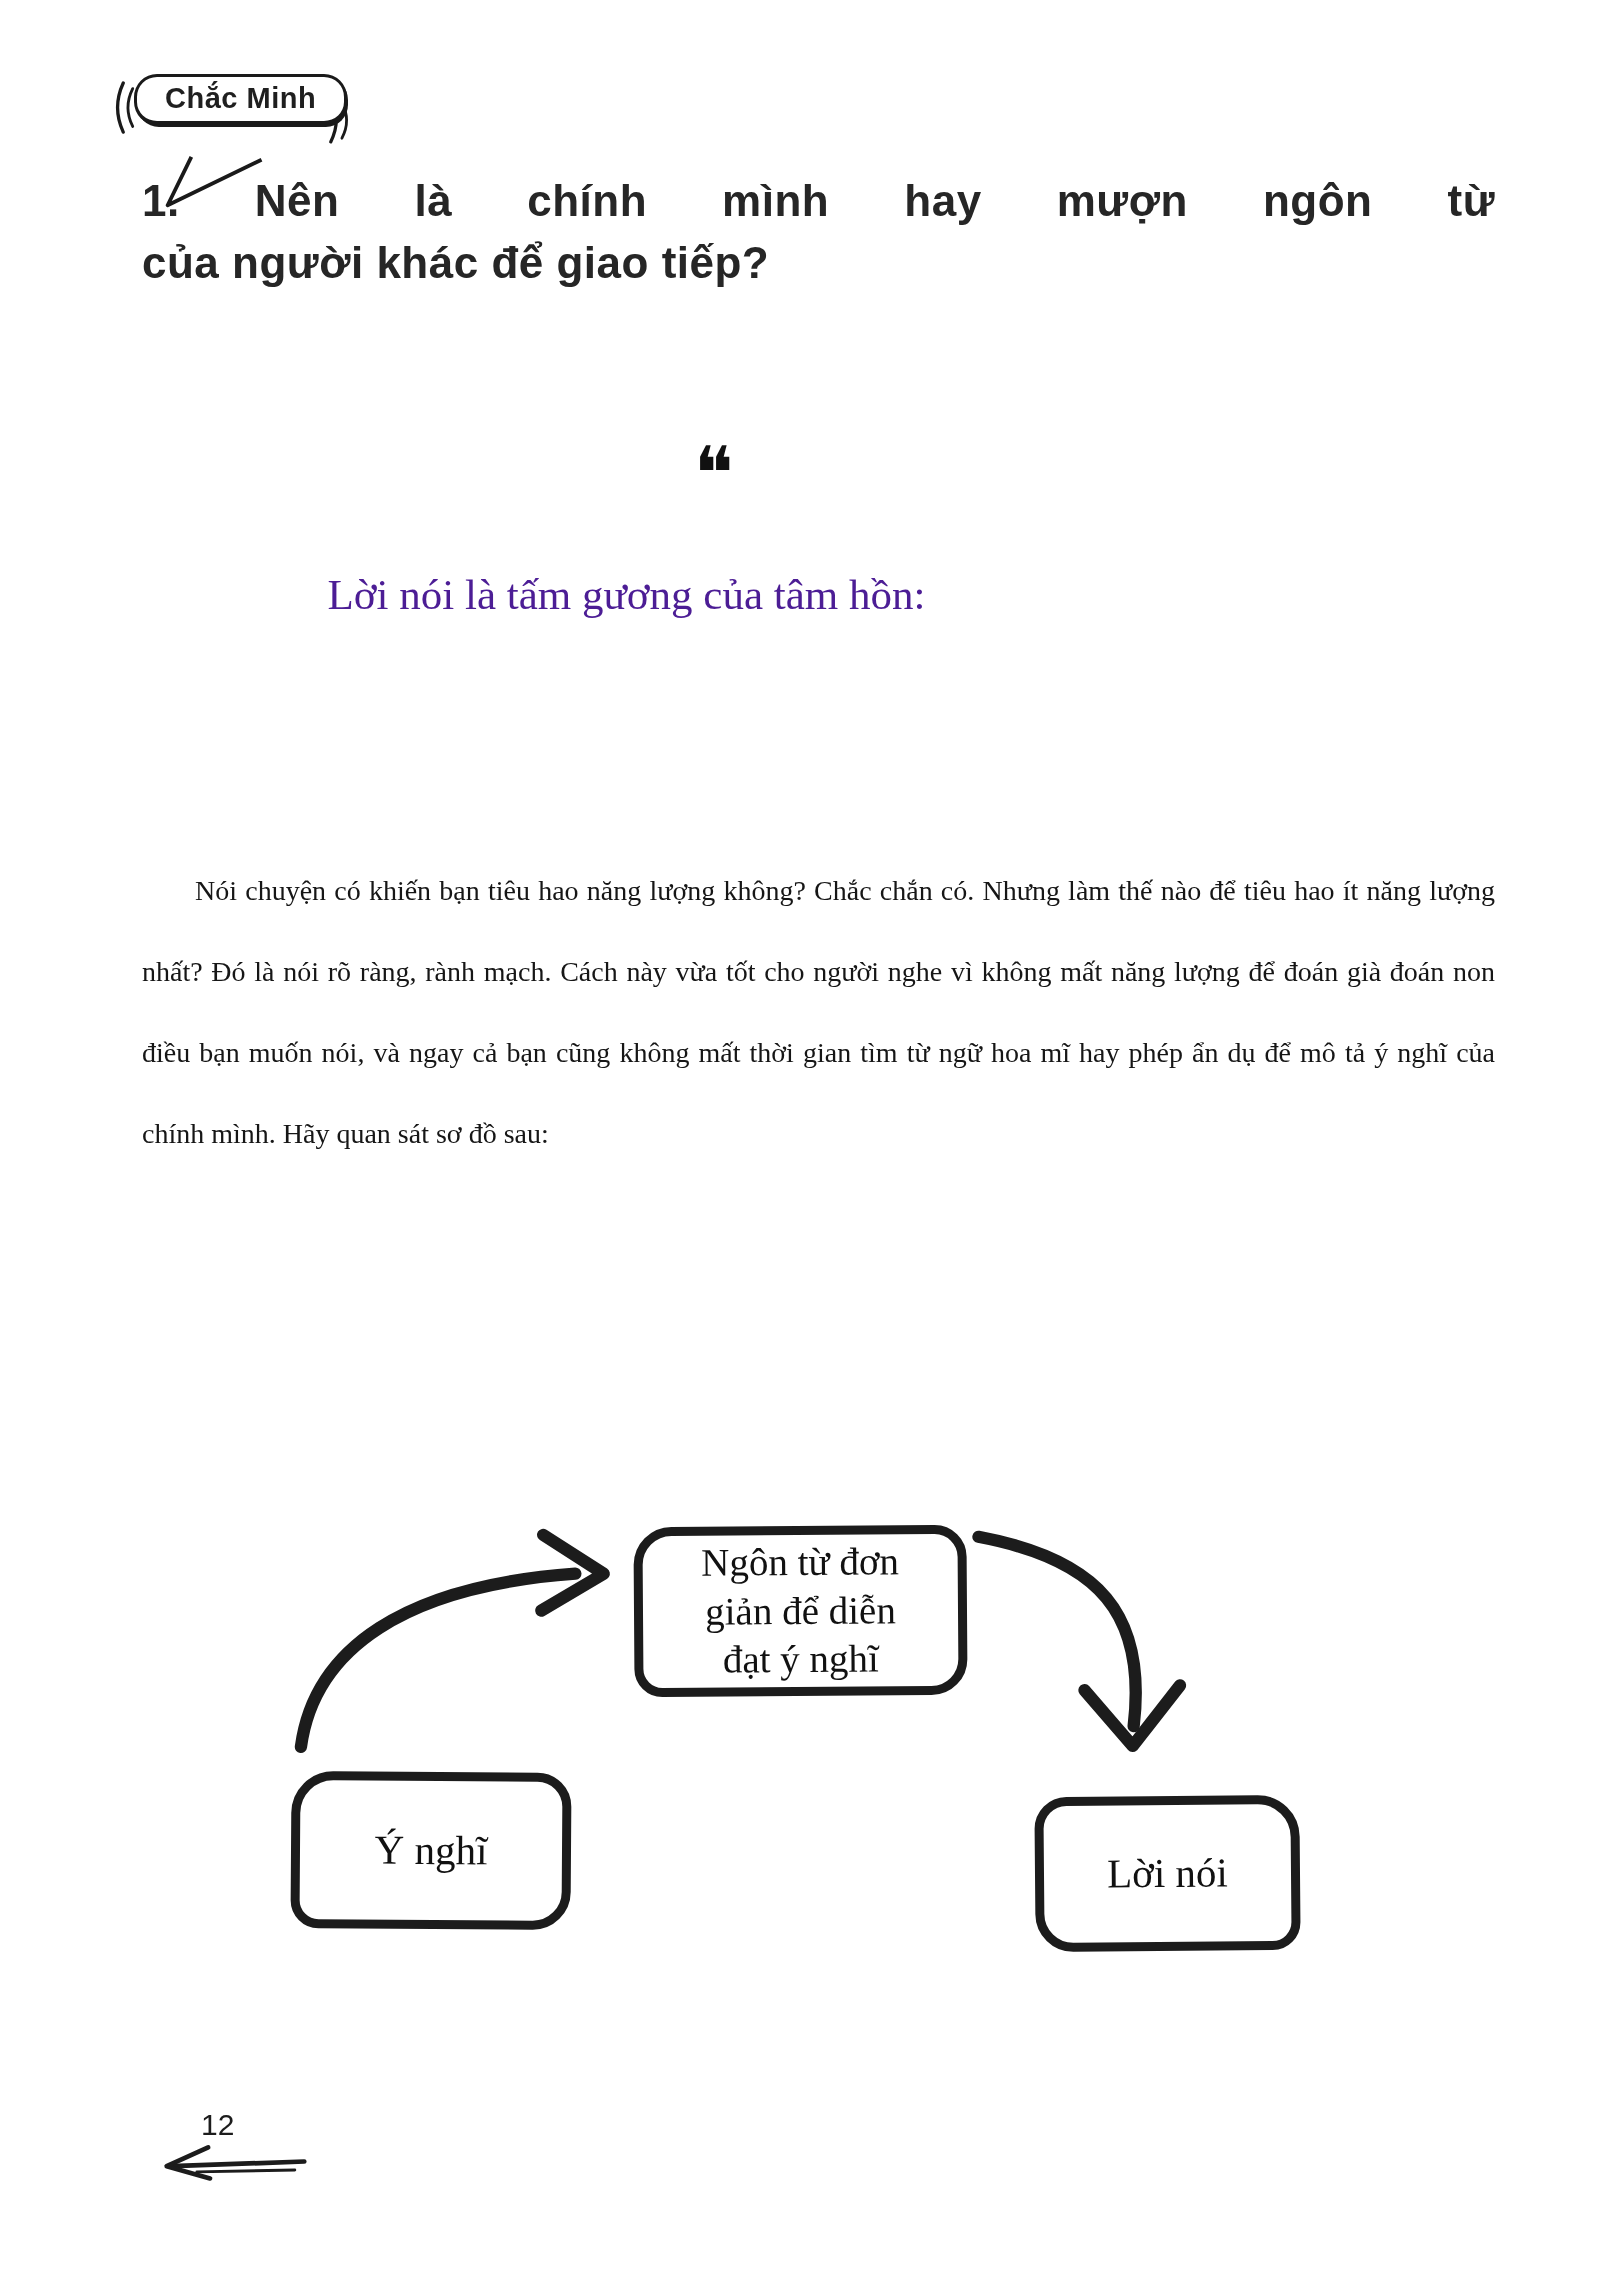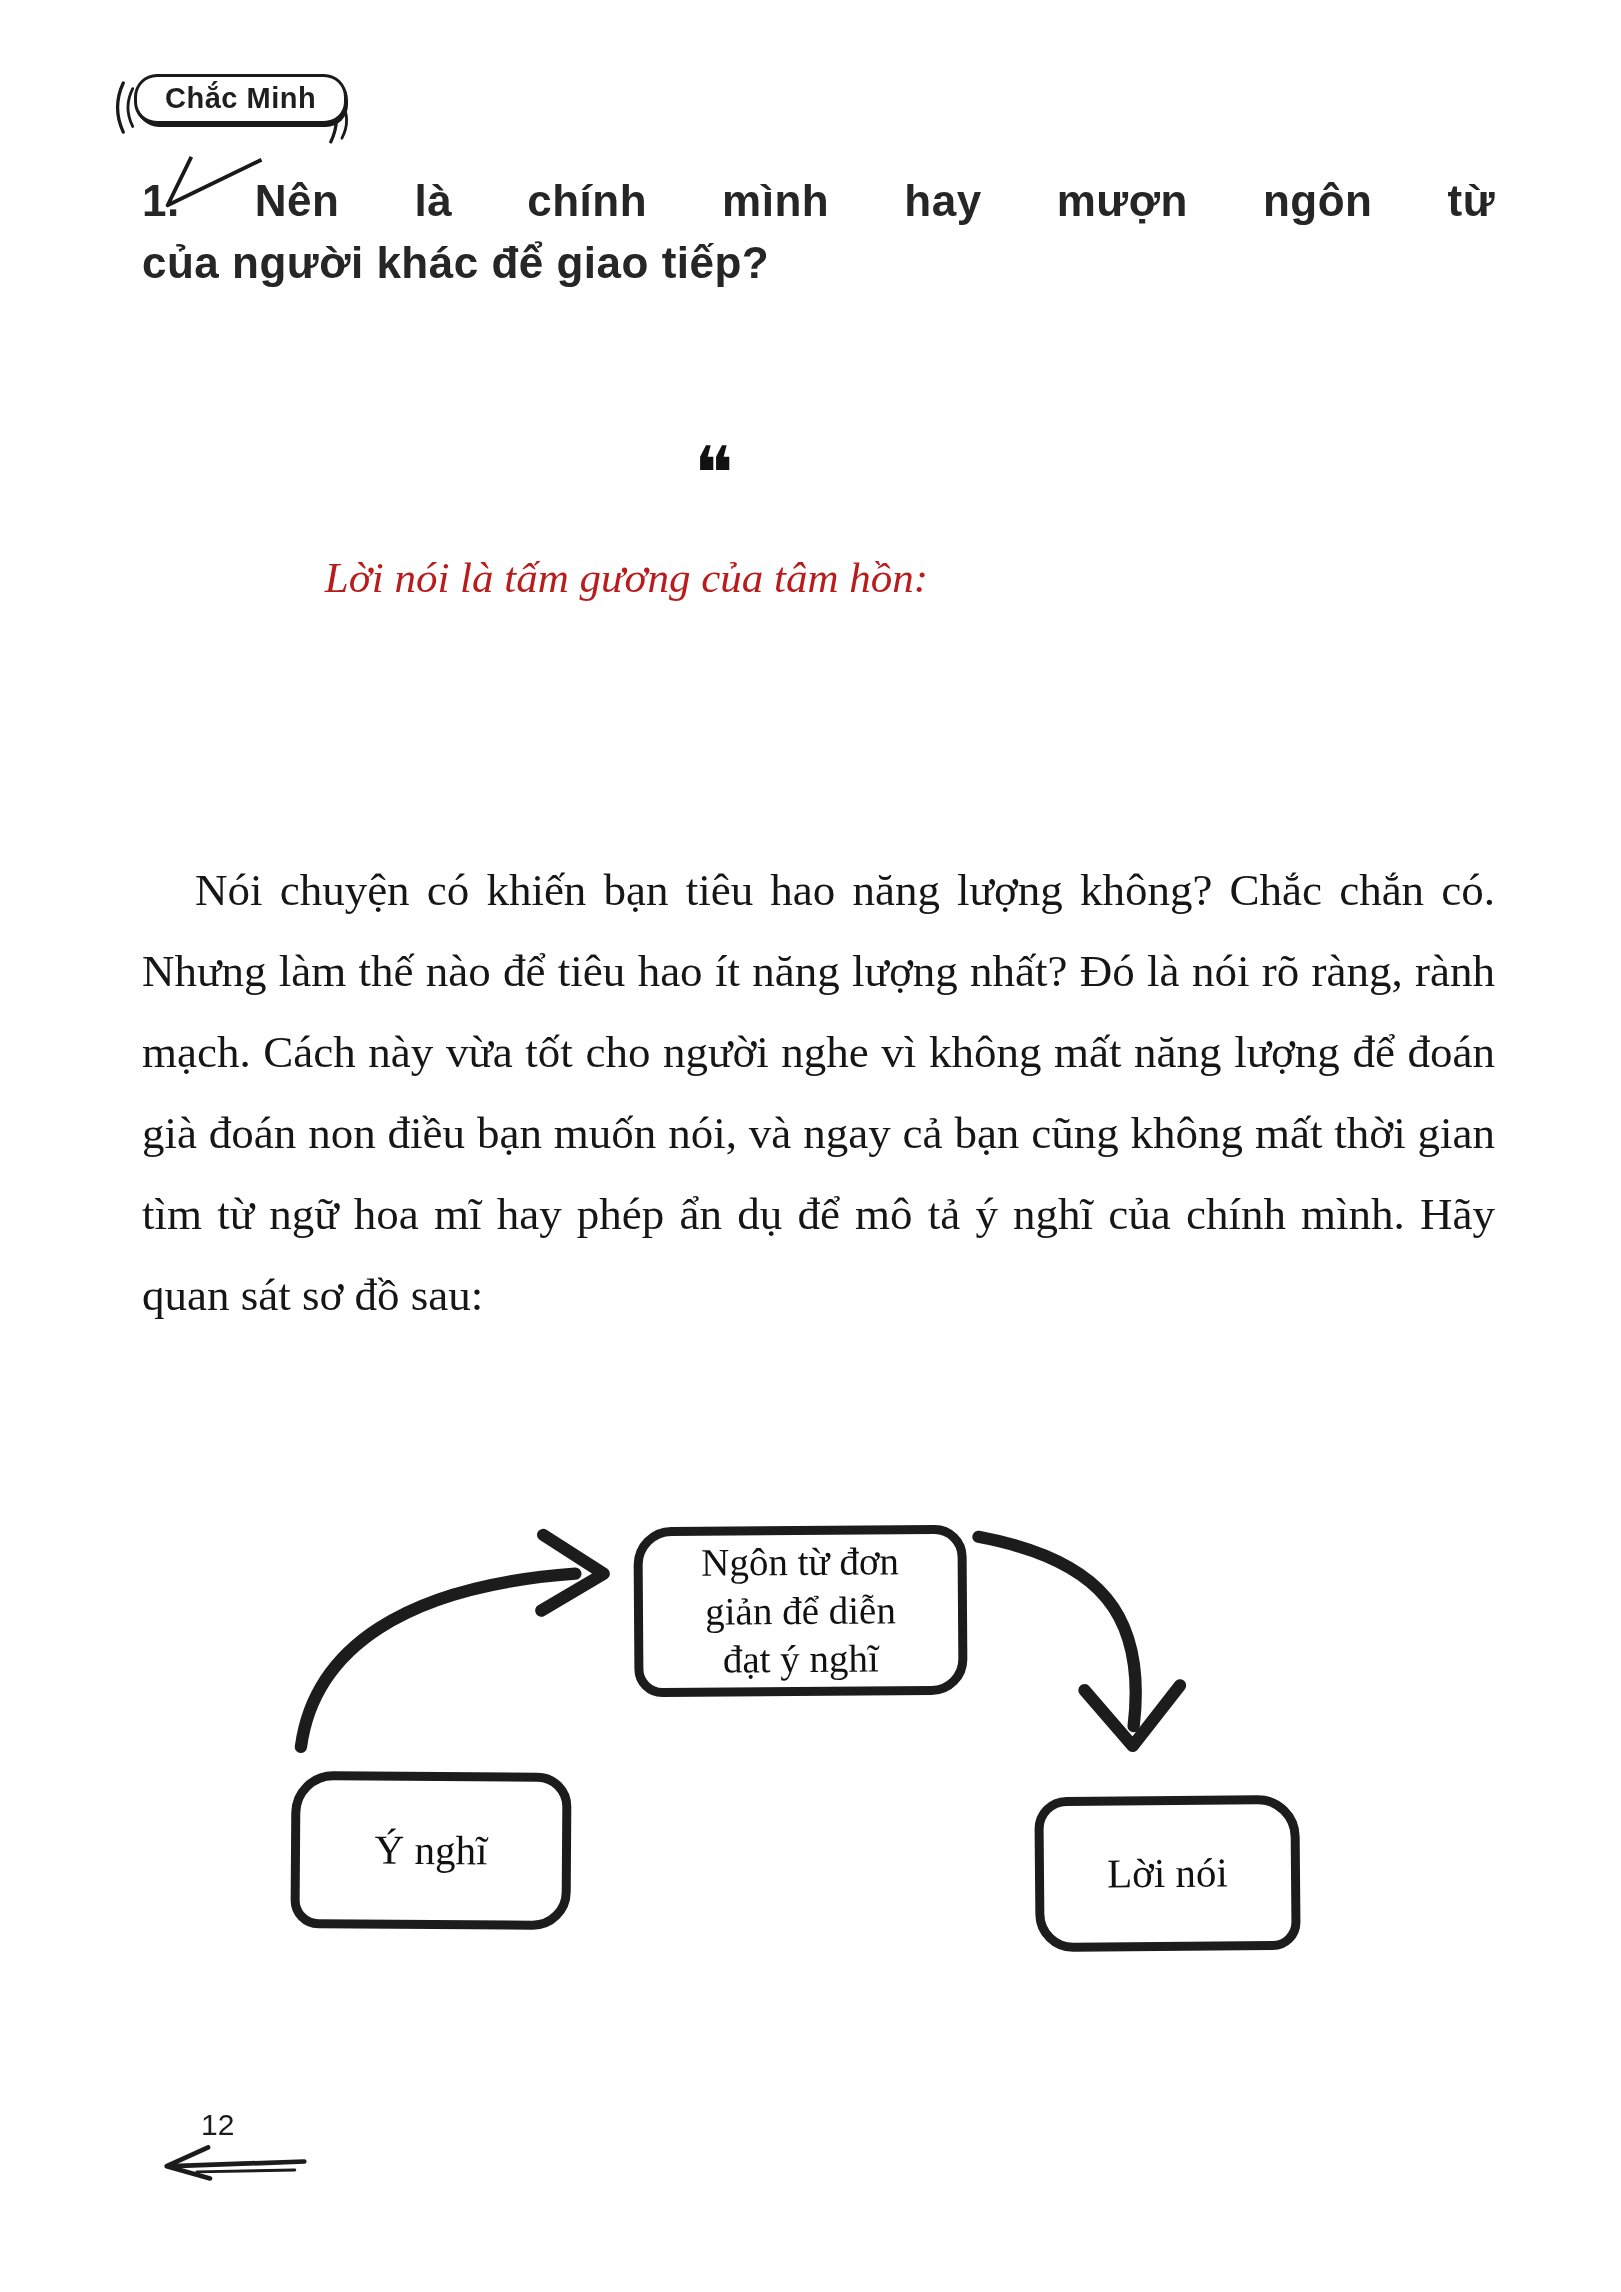--- a/index.html
+++ b/index.html
@@ -38,33 +38,33 @@
   .heading .l1{text-align:justify;text-align-last:justify;}
   .heading .l2{text-align:left;}
   
   .quote-icon{
     position:absolute;left:132px;top:431px;width:1164px;
     text-align:center;
     font-family:"DejaVu Sans","DejaVu Serif",serif;
     font-size:74px;line-height:85px;color:#111;
   }
   .quote-text{
-    position:absolute;left:132px;top:538px;width:989px;
+    position:absolute;left:132px;top:555px;width:989px;
     text-align:center;
-    font-style:italic;font-size:43px;line-height:80px;color:#b91c1c;
+    font-size:43px;line-height:80px;color:#4c1d95;
   }
   .quote-attr{
     position:absolute;left:132px;top:715px;width:1251px;
     text-align:right;
     font-style:italic;font-size:41px;color:#222;
   }
   
   .body-par{
     position:absolute;left:142px;top:850px;width:1353px;
-    font-size:45px;line-height:81px;color:#161616;
+    font-size:28px;line-height:81px;color:#161616;
     text-align:justify;text-indent:53px;
   }
   
   .node{
     position:absolute;background:#fff;
     border:9.5px solid #1c1c1c;
     display:flex;align-items:center;justify-content:center;
     text-align:center;font-size:41px;line-height:1.25;color:#111;
     box-sizing:border-box;
   }

